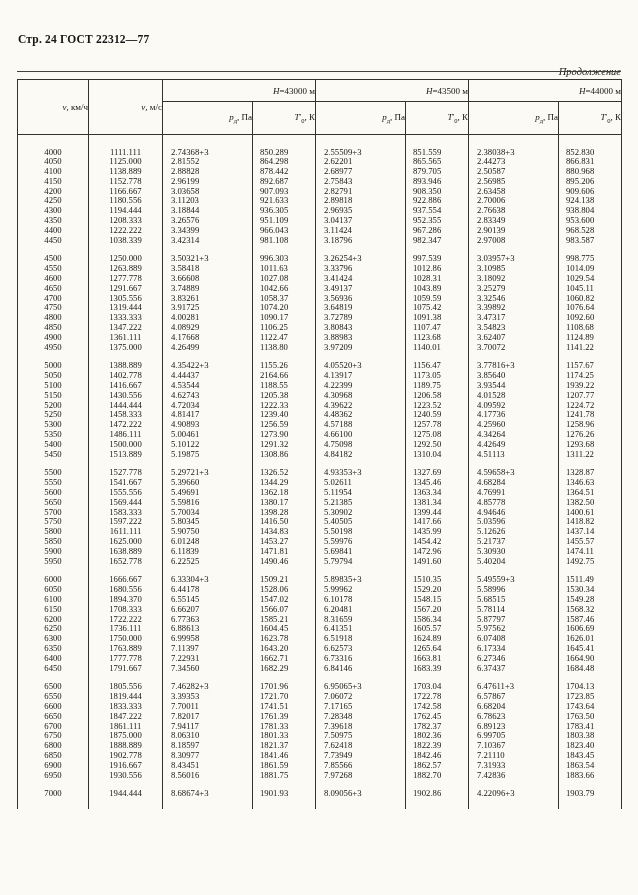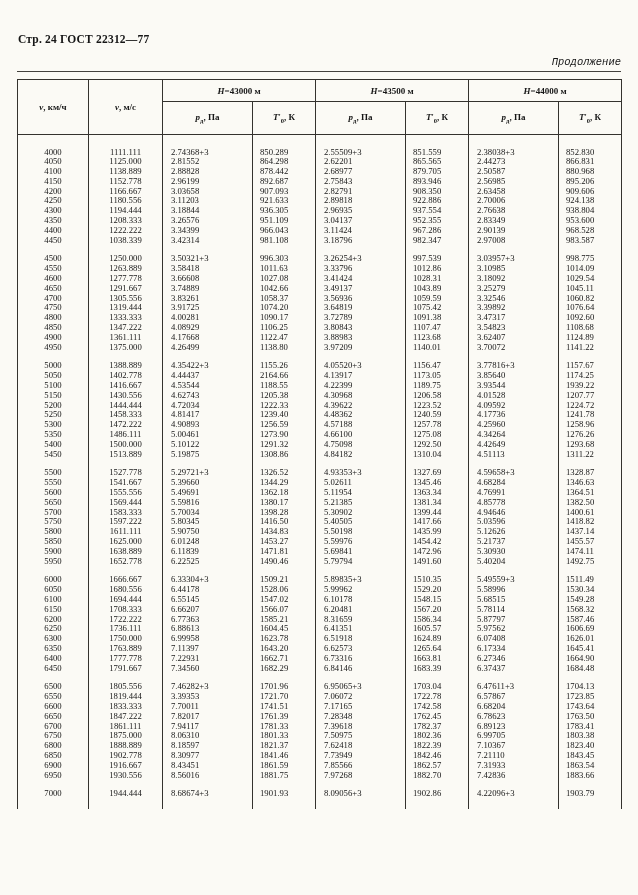--- a/index.html
+++ b/index.html
@@ -7,32 +7,32 @@
   .page {
     position:relative; width:638px; height:895px; margin:0 auto;
     background:#fbfaf5; color:#161616; overflow:hidden;
     font-family:"Liberation Serif","DejaVu Serif",serif;
   }
   .head-left {
     position:absolute; top:33px; left:18px;
     font-weight:bold; font-size:11.5px; letter-spacing:0.2px;
   }
   .head-right {
-    position:absolute; top:56px; right:17px;
-    font-style:italic; font-size:10.5px;font-family:Liberation Mono, monospace;
+    position:absolute; top:66px; right:17px;
+    font-style:italic; font-size:10.5px;
   }
   .head-rule {
     position:absolute; top:71px; left:17px; width:604px;
     border-top:1px solid #43413d;
   }
   .tablewrap { position:absolute; top:79px; left:17px; }
   table { border-collapse:collapse; table-layout:fixed; width:604px; }
   thead th {
-    border:1px solid #34322e; font-weight:bold; font-size:9px;
-    text-align:center; vertical-align:middle; background:transparent;
+    border:1px solid #34322e; font-weight:normal; font-size:9px;
+    text-align:right; vertical-align:middle; background:transparent;
   }
   .th-h { height:22px; }
   .th-sub { height:33px; }
   thead i { font-style:italic; }
   thead sub { font-size:6.5px; }
   thead .pr { font-size:8px; }
   tbody td {
     border-left:1px solid #34322e; border-right:1px solid #34322e;
     font-size:8.7px; height:9.8px; line-height:9.8px;
     white-space:nowrap; padding:0;
@@ -549,21 +549,21 @@
             <td class="c1">1680.556</td>
             <td class="c2">6.44178</td>
             <td class="c3">1528.06</td>
             <td class="c4">5.99962</td>
             <td class="c5">1529.20</td>
             <td class="c6">5.58996</td>
             <td class="c7">1530.34</td>
           </tr>
           <tr>
             <td class="c0">6100</td>
-            <td class="c1">1694.444</td>
+            <td class="c1">1894.370</td>
             <td class="c2">6.55145</td>
             <td class="c3">1547.02</td>
             <td class="c4">6.10178</td>
             <td class="c5">1548.15</td>
             <td class="c6">5.68515</td>
             <td class="c7">1549.28</td>
           </tr>
           <tr>
             <td class="c0">6150</td>
             <td class="c1">1708.333</td>

